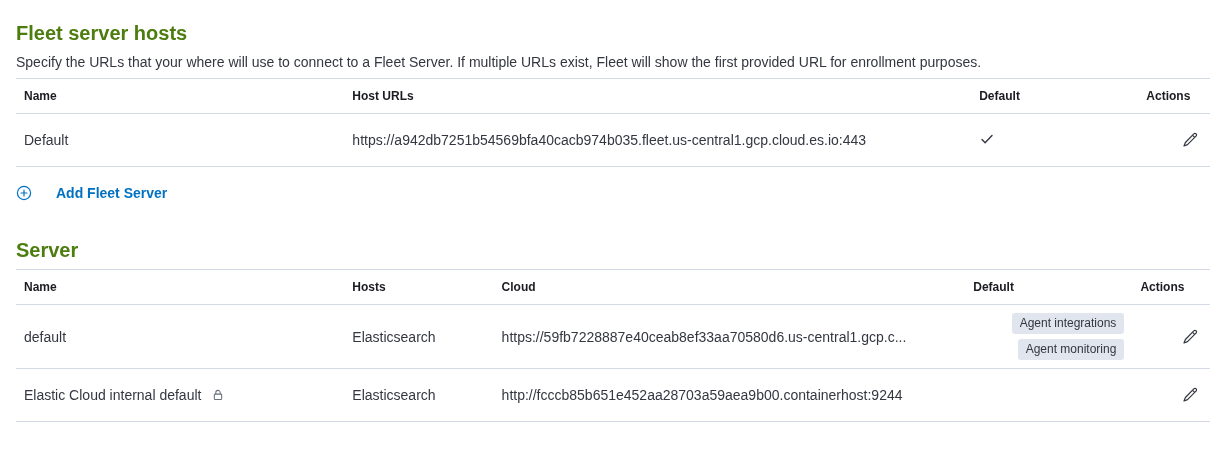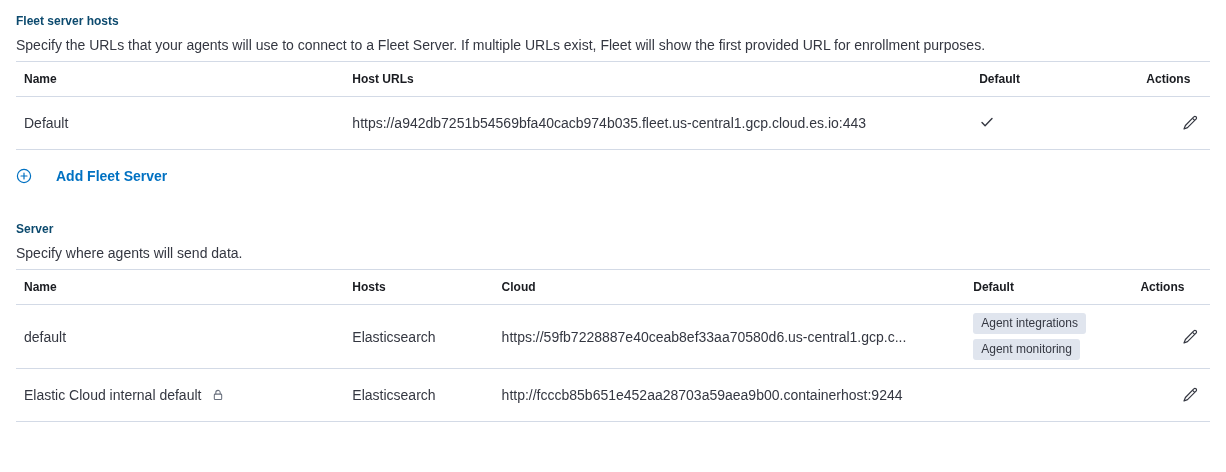--- a/index.html
+++ b/index.html
@@ -7,24 +7,24 @@
   body {
     width: 1226px;
     min-height: 472px;
     background: #ffffff;
     font-family: "Liberation Sans", "DejaVu Sans", sans-serif;
     color: #343741;
   }
   .page { padding: 14px 16px 20px 16px; }
 
   .section-title {
-    font-size: 12px;
-    font-weight: 700;
-    color: #0c4a6e;
-    margin: 0 0 7px 0;
+    font-size: 20px;
+    font-weight: 700;
+    color: #4d7c0f;
+    margin: 8px 0 7px 0;
   }
   .desc {
     font-size: 14px;
     line-height: 21px;
     color: #343741;
     margin: 0;
   }
   .guide-link {
     color: #0071c2;
     font-weight: 700;
@@ -82,21 +82,21 @@
     cursor: pointer;
     line-height: 1;
   }
   .add-btn svg { display: block; }
 
   .outputs-section { margin-top: 34px; }
 
   .badge-stack {
     display: flex;
     flex-direction: column;
-    align-items: flex-start;
+    align-items: flex-end;
     gap: 5px;
   }
   .badge {
     display: inline-block;
     background: #E0E5EE;
     border-radius: 3px;
     padding: 3px 8px;
     font-size: 12px;
     line-height: 15px;
     color: #343741;
@@ -108,21 +108,21 @@
 </style>
 </head>
 <body>
 
 <div class="page">
 
   <section>
     <h2 class="section-title">Fleet server hosts</h2>
 
     <p class="desc">
-      <span>Specify the URLs that your agents will use to connect to a Fleet Server. If multiple URLs exist, Fleet will show the first provided URL for enrollment purposes.</span><br>
+      <span>Specify the URLs that your where will use to connect to a Fleet Server. If multiple URLs exist, Fleet will show the first provided URL for enrollment purposes.</span><br>
     </p>
 
     <table class="eui-table">
       <colgroup>
         <col style="width:27.5%">
           <col style="width:52.5%">
           <col style="width:14%">
           <col style="width:6%">
       </colgroup>
       <thead>
@@ -160,21 +160,20 @@
             <circle cx="8" cy="8" r="6.6" fill="none" stroke="#0071c2" stroke-width="1.2"></circle>
             <path d="M8 5v6M5 8h6" fill="none" stroke="#0071c2" stroke-width="1.2" stroke-linecap="round"></path>
           </svg>
         </span>
       <span>Add Fleet Server</span>
     </button>
   </section>
 
   <section class="outputs-section">
     <h2 class="section-title">Server</h2>
-    <p class="desc">Specify where agents will send data.</p>
 
     <table class="eui-table">
       <colgroup>
         <col style="width:27.5%">
           <col style="width:12.5%">
           <col style="width:39.5%">
           <col style="width:14%">
           <col style="width:6.5%">
       </colgroup>
       <thead>

